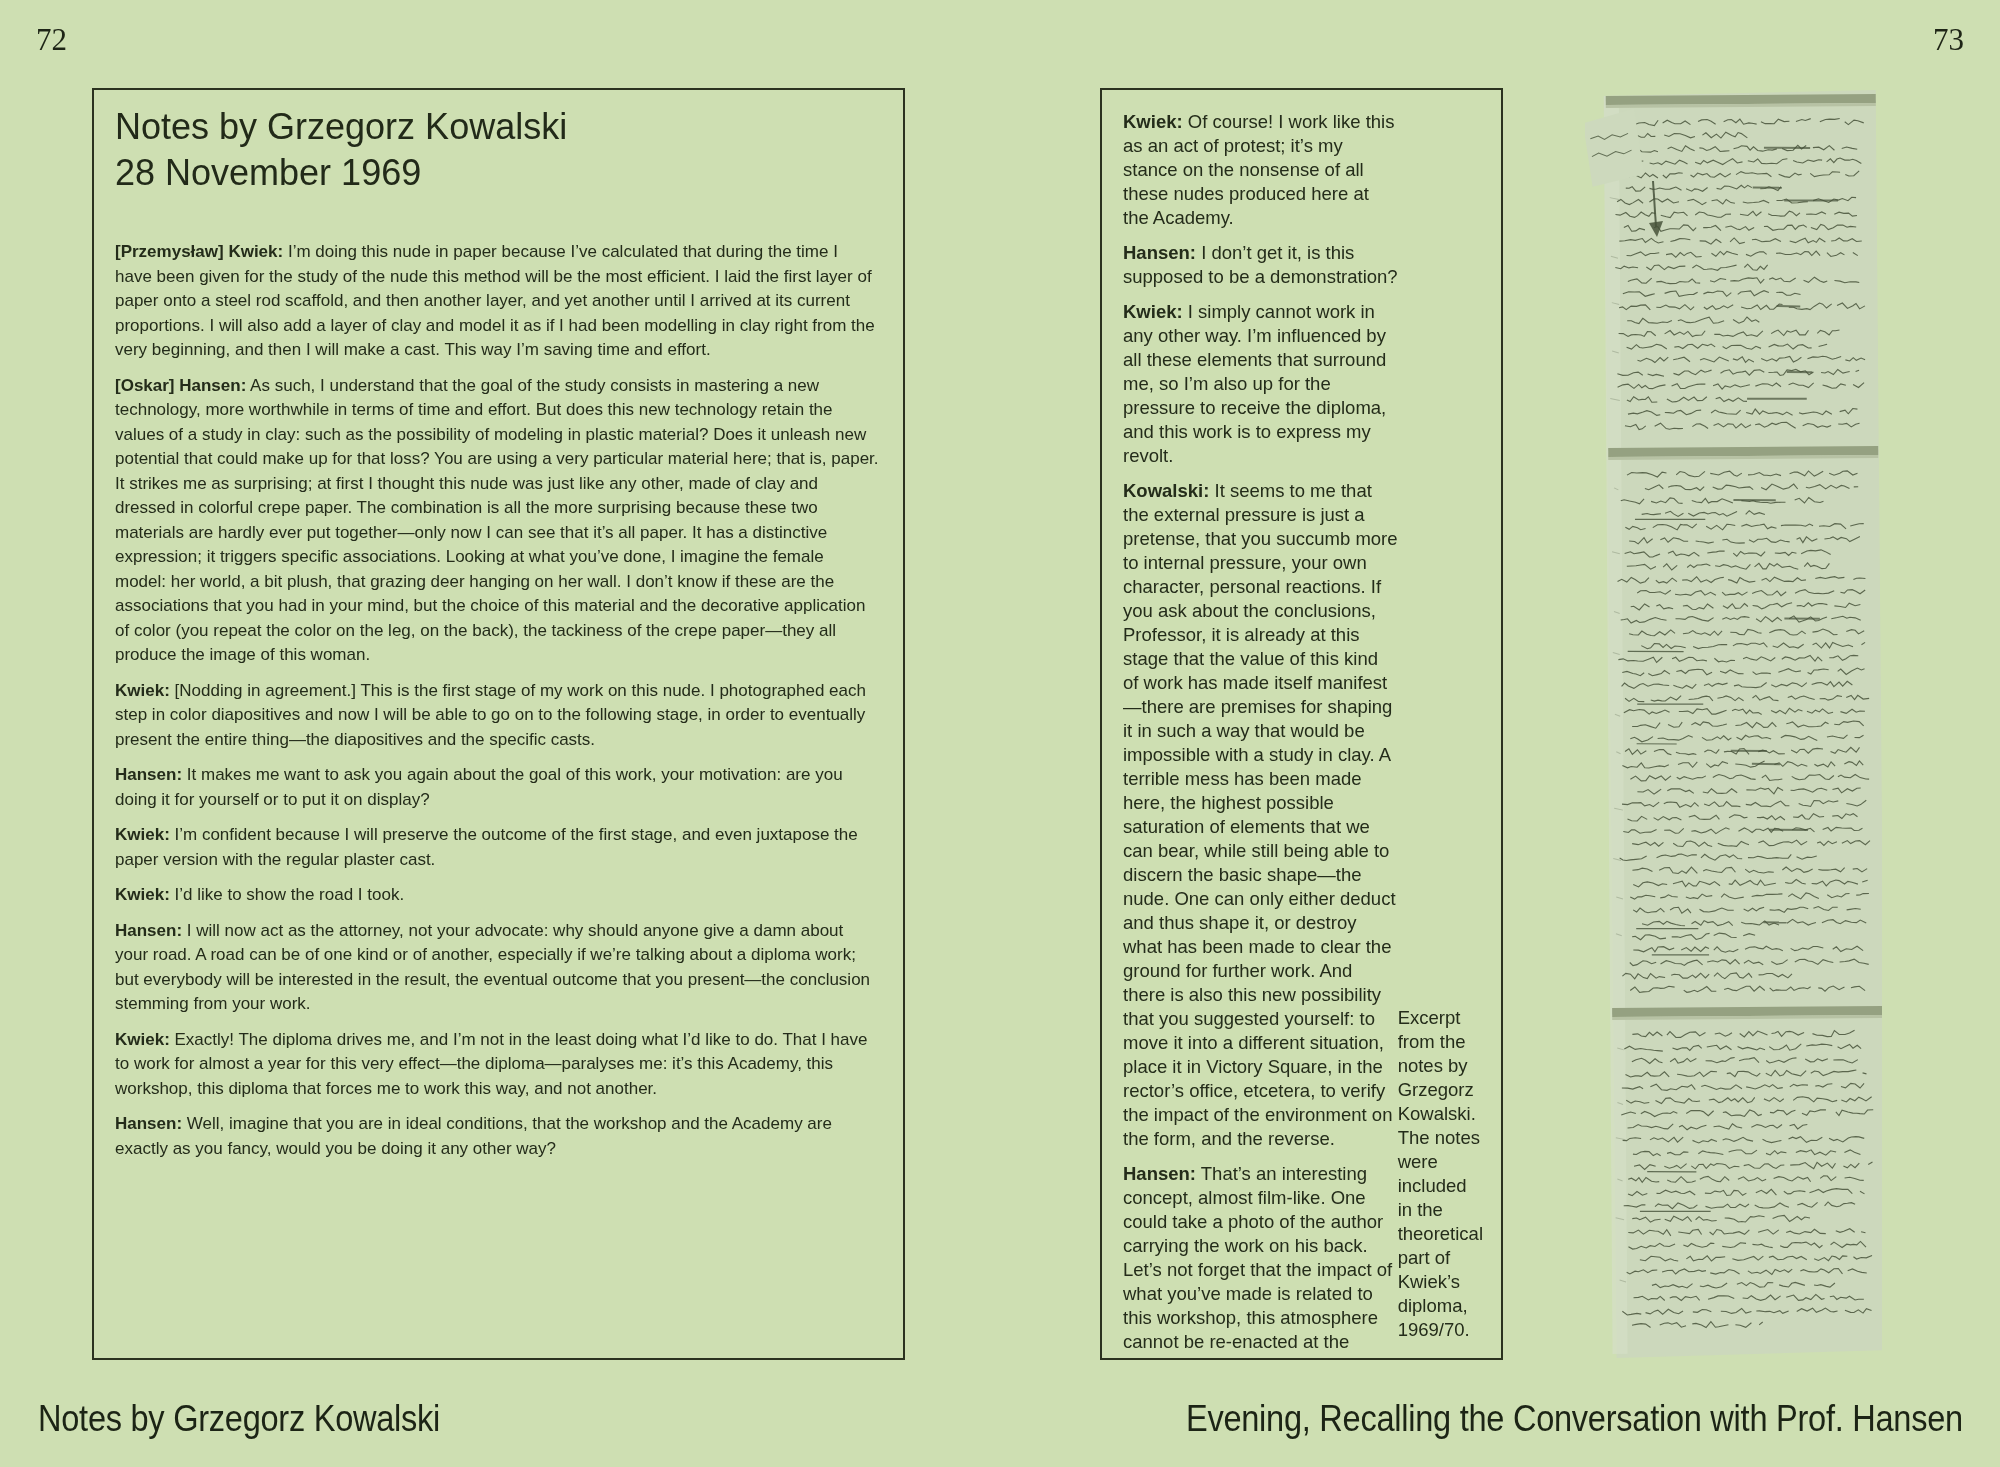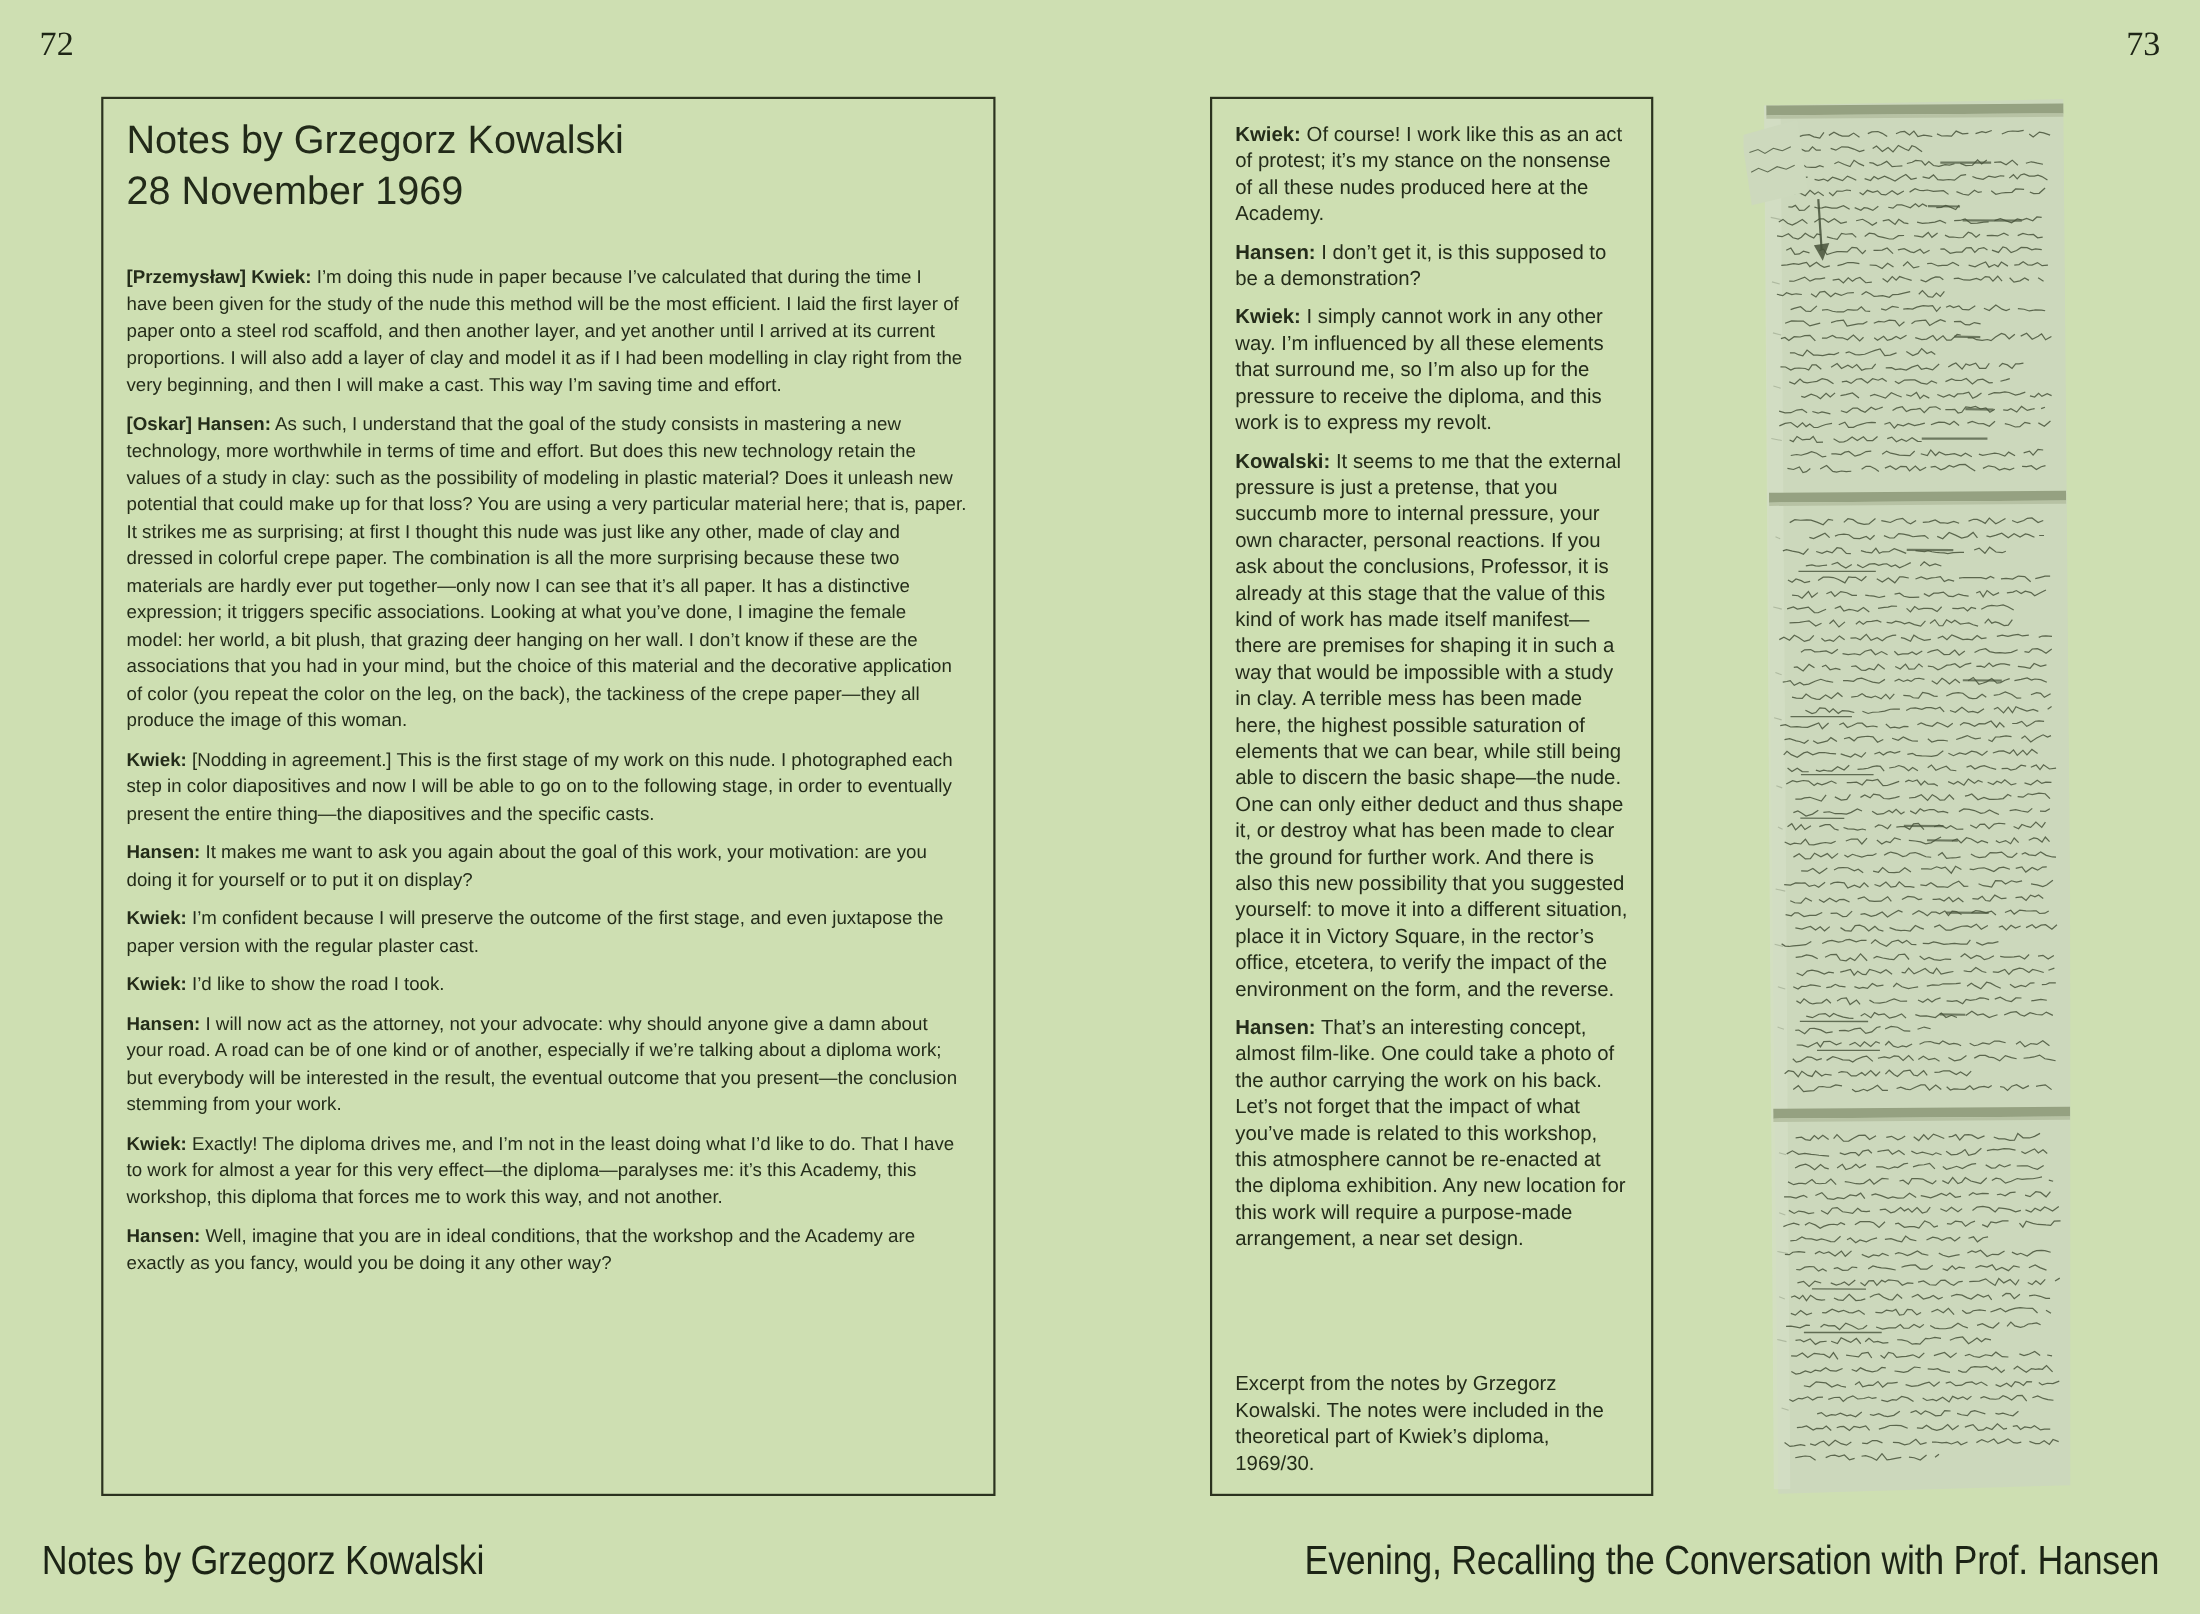--- a/index.html
+++ b/index.html
@@ -27,21 +27,21 @@
   .page-number.pn-left{left:36px;}
   .page-number.pn-right{right:36px;}
   .box{
     position:absolute;top:88px;height:1272px;
     border:2px solid var(--border);
     overflow:hidden;
   }
   .left-box{left:92px;width:813px;padding:8px 24px 0 21px;}
   .right-box{
     left:1100px;width:403px;padding:12px 18px 16px 21px;
-    display:flex;flex-direction:column;
+    display:flex;flex-direction:row;
   }
   h1.article-title{
     margin:6px 0 0;
     font-size:36px;line-height:46px;font-weight:400;color:#222a19;
   }
   h1.article-title .t-line{display:block;}
   h1.article-title .italic{font-style:italic;}
   .dialogue{margin-top:44px;font-size:17px;line-height:24.5px;}
   .right-box .dialogue{margin-top:8px;font-size:18.5px;line-height:24px;}
   .dialogue p.para{margin:0 0 11px;}
@@ -90,21 +90,21 @@
   </section>
 
   <section class="box right-box">
     <div class="dialogue" id="right-dialogue">
         <p class="para"><b>Kwiek:</b> Of course! I work like this as an act of protest; it’s my stance on the nonsense of all these nudes produced here at the Academy.</p>
         <p class="para"><b>Hansen:</b> I don’t get it, is this supposed to be a demonstration?</p>
         <p class="para"><b>Kwiek:</b> I simply cannot work in any other way. I’m influenced by all these elements that surround me, so I’m also up for the pressure to receive the diploma, and this work is to express my revolt.</p>
         <p class="para"><b>Kowalski:</b> It seems to me that the external pressure is just a pretense, that you succumb more to internal pressure, your own character, personal reactions. If you ask about the conclusions, Professor, it is already at this stage that the value of this kind of work has made itself manifest—there are premises for shaping it in such a way that would be impossible with a study in clay. A terrible mess has been made here, the highest possible saturation of elements that we can bear, while still being able to discern the basic shape—the nude. One can only either deduct and thus shape it, or destroy what has been made to clear the ground for further work. And there is also this new possibility that you suggested yourself: to move it into a different situation, place it in Victory Square, in the rector’s office, etcetera, to verify the impact of the environment on the form, and the reverse.</p>
         <p class="para"><b>Hansen:</b> That’s an interesting concept, almost film-like. One could take a photo of the author carrying the work on his back. Let’s not forget that the impact of what you’ve made is related to this workshop, this atmosphere cannot be re-enacted at the diploma exhibition. Any new location for this work will require a purpose-made arrangement, a near set design.</p>
       </div>
-    <p class="caption">Excerpt from the notes by Grzegorz Kowalski. The notes were included in the theoretical part of Kwiek’s diploma, 1969/30.</p>
+    <p class="caption">Excerpt from the notes by Grzegorz Kowalski. The notes were included in the theoretical part of Kwiek’s diploma, 1969/70.</p>
   </section>
 
   <figure class="manuscript">
     <svg id="ms-svg" viewBox="0 0 297 1276">
         <g transform="rotate(-0.4 160 620)">
           <polygon points="23,10 295,6 297,1266 27,1272" fill="#ccd8bc"></polygon>
           <rect x="23" y="10" width="15" height="1258" fill="#d4dfc6" opacity="0.75"></rect>
           <rect x="25" y="10" width="270" height="9" fill="#95a181"></rect>
           <rect x="25" y="19" width="270" height="3" fill="#b7c2a4"></rect>
           <path d="M42.7 37.8 L47.2 34.4 L52.0 39.4 L57.9 37.3 L63.8 36.8 L68.0 38.8 L73.4 39.9 L77.2 34.7M81.7 37.5 L86.3 34.7 L90.8 37.1 L93.9 38.3 L99.8 38.3 L104.2 35.6 L109.5 39.3M117.1 36.2 L120.7 34.6 L126.3 34.3 L130.2 36.0 L134.7 39.0M142.7 36.5 L146.9 34.7 L150.5 34.4 L155.0 37.7 L159.0 34.1 L162.6 39.2 L167.9 37.9 L172.6 38.6 L175.7 39.2M180.0 36.8 L184.2 38.8 L189.2 38.8 L193.2 38.9 L197.4 34.4 L203.2 36.9 L208.5 36.6M215.0 36.8 L220.9 35.0 L224.4 35.9 L229.8 34.1M238.9 37.4 L244.5 35.1 L248.7 34.7 L253.7 35.0 L258.8 34.2M263.8 37.5 L267.4 40.3 L273.1 35.9 L276.9 36.6 L282.8 38.7" fill="none" stroke="#46523a" stroke-width="1.1" opacity="0.85"></path>

